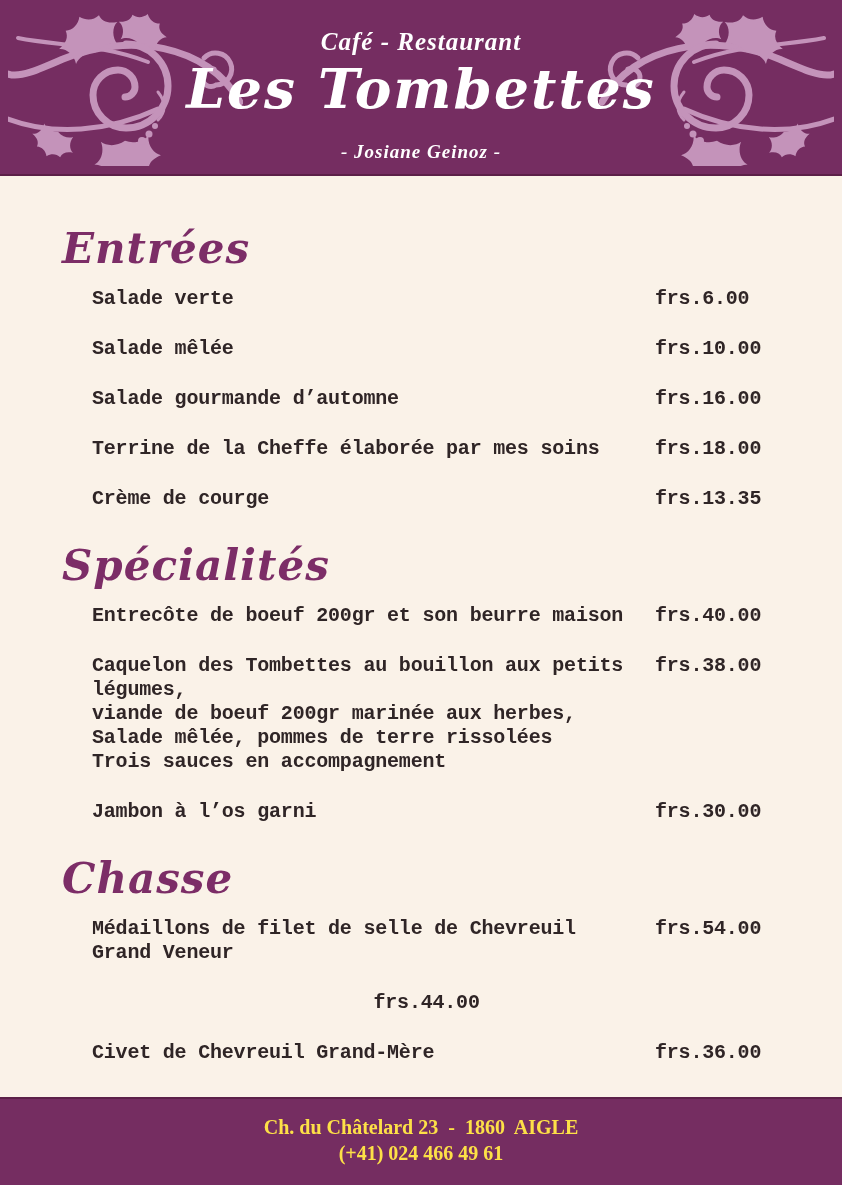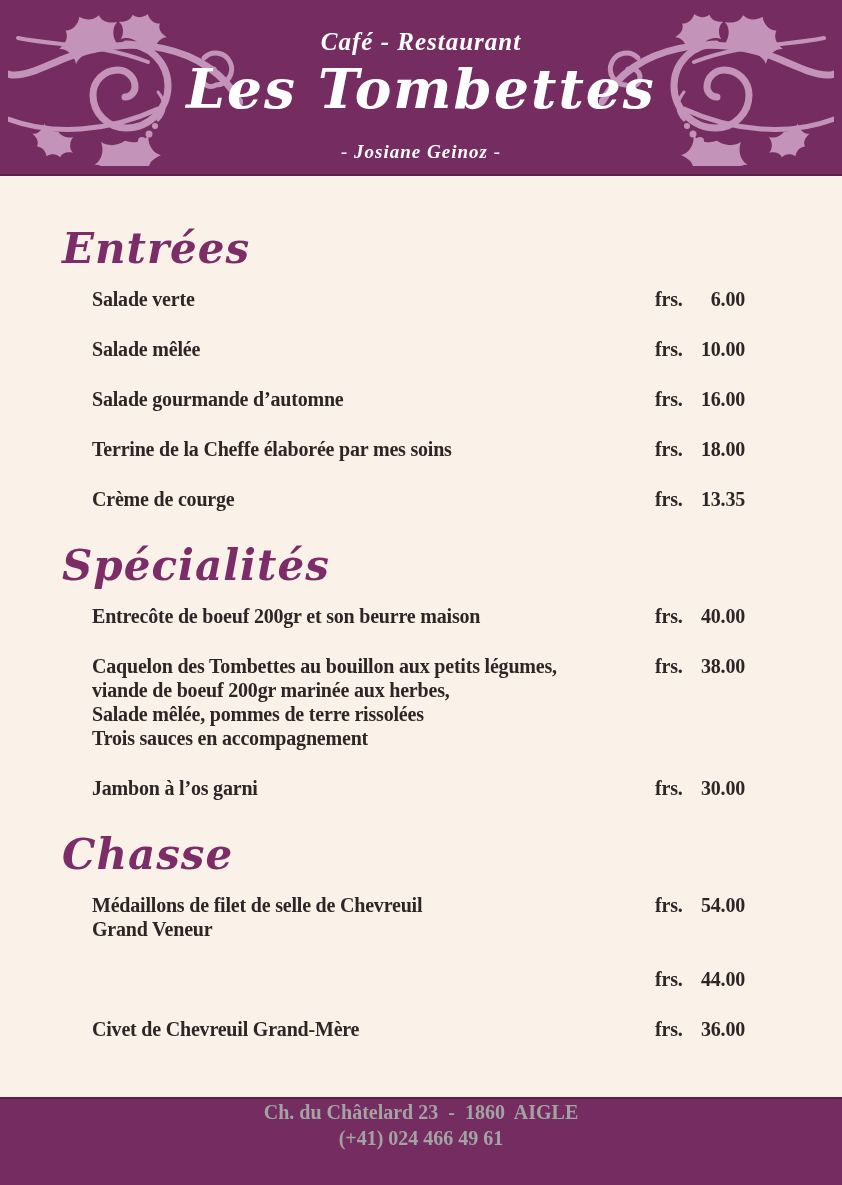--- a/index.html
+++ b/index.html
@@ -61,47 +61,49 @@
   .section-title {
     font: italic 700 42px "DejaVu Serif", serif;
     color: #7c2d67;
     line-height: 57px;
     margin: 0 0 10px -30px;
     letter-spacing: 1px;
   }
   .section + .section { }
   .menu-item {
     display: flex;
-    justify-content: flex-end;
+    justify-content: center;
     align-items: flex-start;
     margin-bottom: 26px;
     font-weight: 700;
     font-size: 20px;
     line-height: 24px;
     letter-spacing: -0.2px;
+    font-family: Liberation Mono, monospace;
   }
   .item-name { white-space: pre-line; flex: 1; padding-right: 12px; }
   .item-price {
     display: flex;
     justify-content: space-between;
     width: 90px;
     flex-shrink: 0;
   }
   .item-price .amt { width: 56px; text-align: right; display: inline-block; }
 
   
   .footer {
     position: absolute;
     bottom: 0; left: 0; right: 0;
     height: 88px;
     background: #752d61;
     border-top: 2px solid #5c2048;
     box-sizing: border-box;
-    color: #a3a3a3;
+    color: #fde047;
     text-align: center;
+    padding-top: 15px;
     margin-top: 16px;
   }
   .footer-line {
     font: 700 20px "Liberation Serif", serif;
     line-height: 26px;
     white-space: pre;
     margin: 0;
   }
 </style>
 </head>

